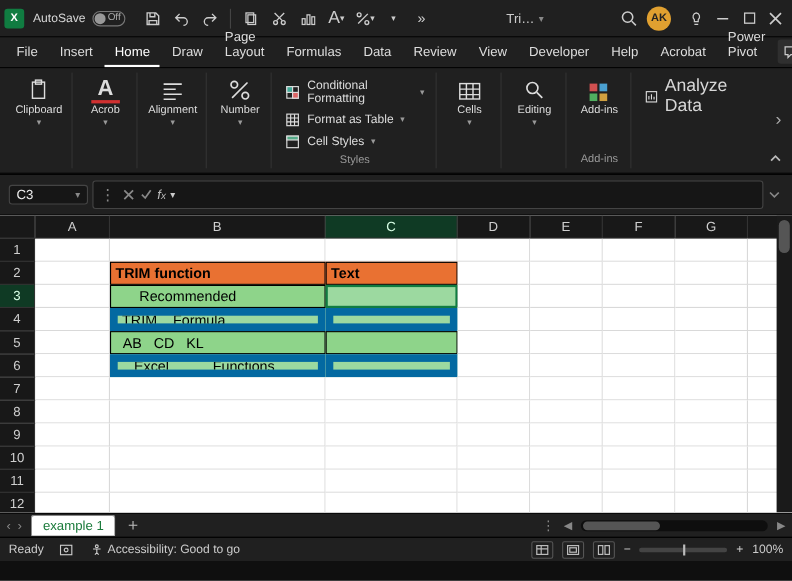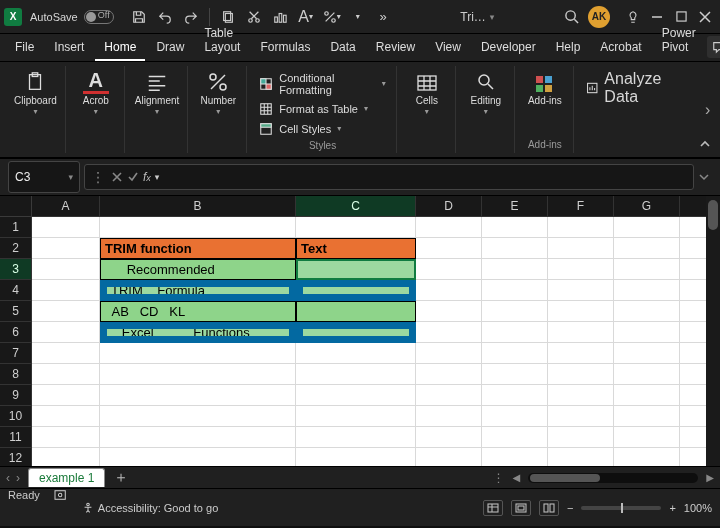--- a/index.html
+++ b/index.html
@@ -52,21 +52,21 @@
   .rcaret{font-size:8px;color:#999;margin-top:-2px}
   .rgname{font-size:10px;color:#9a9a9a;margin-top:2px;height:12px}
   .rlist{display:flex;flex-direction:column;gap:2px;align-items:flex-start;justify-content:flex-start;padding-top:2px}
   .rlist .li{display:flex;align-items:center;gap:6px;font-size:11px;color:#ddd;cursor:pointer;padding:2px 4px;border-radius:3px}
   .rlist .li svg{flex:none}
   .rend{position:absolute;right:4px;top:4px;bottom:4px;display:flex;flex-direction:column;justify-content:flex-end;align-items:center}
   .collapse{width:22px;height:18px;display:flex;align-items:center;justify-content:center;color:#bbb;cursor:pointer;border-radius:3px}
   .right-scroll{width:14px;display:flex;align-items:center;justify-content:center;color:#aaa;cursor:pointer}
   
   .fbar{height:38px;background:var(--panel);display:flex;align-items:center;border-bottom:1px solid #000;border-top:1px solid #000}
-  .namebox{width:72px;height:32px;background:#161616;border:1px solid #444;margin:0 4px 0 8px;display:flex;align-items:center;padding:0 6px;font-size:12px;color:#eee;border-radius:3px}
+  .namebox{width:72px;height:18px;background:#161616;border:1px solid #444;margin:0 4px 0 8px;display:flex;align-items:center;padding:0 6px;font-size:12px;color:#eee;border-radius:3px}
   .namebox .dd{margin-left:auto;font-size:9px;color:#888}
   .fxarea{flex:1;display:flex;align-items:center;gap:4px;height:26px;background:#161616;border:1px solid #444;border-radius:3px;margin-right:26px;padding:0 6px;font-size:12px;color:#ccc}
   .fxarea .dots{color:#888;font-size:14px;margin-right:2px}
   .fx-exp{position:absolute;right:8px;width:16px;height:16px;color:#888}
   
   .gridwrap{position:relative;height:270px;background:#fff;overflow:hidden}
   .grid{display:grid;grid-template-columns:32px 68px 196px 120px 66px 66px 66px 66px 40px;grid-auto-rows:21px}
   .corner{background:#181818;border-right:1px solid #3a3a3a;border-bottom:1px solid #3a3a3a}
   .colh{background:#181818;color:var(--head);font-size:12px;display:flex;align-items:center;justify-content:center;border-right:1px solid #333;border-bottom:1px solid #333}
   .colh.sel{background:#0f3a24;color:#d8ffe6}
@@ -82,21 +82,21 @@
   
   .sheetbar{height:22px;background:var(--panel);display:flex;align-items:center;border-top:1px solid #000;padding:0 6px;gap:8px;font-size:12px;color:#ccc}
   .navarr{display:flex;gap:6px;color:#888}
   .navarr span{cursor:pointer}
   .sheet{background:#fff;color:#1a7a3a;padding:2px 10px;border-top-left-radius:3px;border-top-right-radius:3px;border:1px solid #888;border-bottom:none;font-weight:500}
   .addsheet{color:#bbb;cursor:pointer;font-size:15px}
   .sheet-right{margin-left:auto;display:flex;align-items:center;gap:8px;color:#888}
   .hscroll{flex:none;width:170px;height:10px;background:#0e0e0e;border-radius:5px;position:relative}
   .hscroll .hthumb{position:absolute;left:2px;top:1px;height:8px;width:70px;background:#555;border-radius:4px}
   
-  .status{height:38px;background:var(--panel);display:flex;padding:0 8px;gap:14px;font-size:11px;color:#ccc;border-top:1px solid #000}
+  .status{height:22px;background:var(--panel);display:flex;align-items:center;padding:0 8px;gap:14px;font-size:11px;color:#ccc;border-top:1px solid #000}
   .status .right{margin-left:auto;display:flex;align-items:center;gap:8px}
   .zslider{width:80px;height:4px;background:#444;border-radius:2px;position:relative}
   .zslider::after{content:"";position:absolute;left:50%;top:-3px;width:2px;height:10px;background:#bbb}
   .vbtn{width:20px;height:16px;border:1px solid #555;border-radius:2px;display:flex;align-items:center;justify-content:center;color:#bbb;font-size:10px;cursor:pointer}
   svg{display:block}
 </style>
 </head>
 <body>
 
 <div class="titlebar">
@@ -192,21 +192,21 @@
         </svg>
       </div>
   </div>
 </div>
 
 <div class="tabs">
   <div class="tab">File</div>
   <div class="tab">Insert</div>
   <div class="tab active">Home</div>
   <div class="tab">Draw</div>
-  <div class="tab">Table Layout</div>
+  <div class="tab">Page Layout</div>
   <div class="tab">Formulas</div>
   <div class="tab">Data</div>
   <div class="tab">Review</div>
   <div class="tab">View</div>
   <div class="tab">Developer</div>
   <div class="tab">Help</div>
   <div class="tab">Acrobat</div>
   <div class="tab">Power Pivot</div>
   <div class="tab-right">
     <div class="tab-btn">

